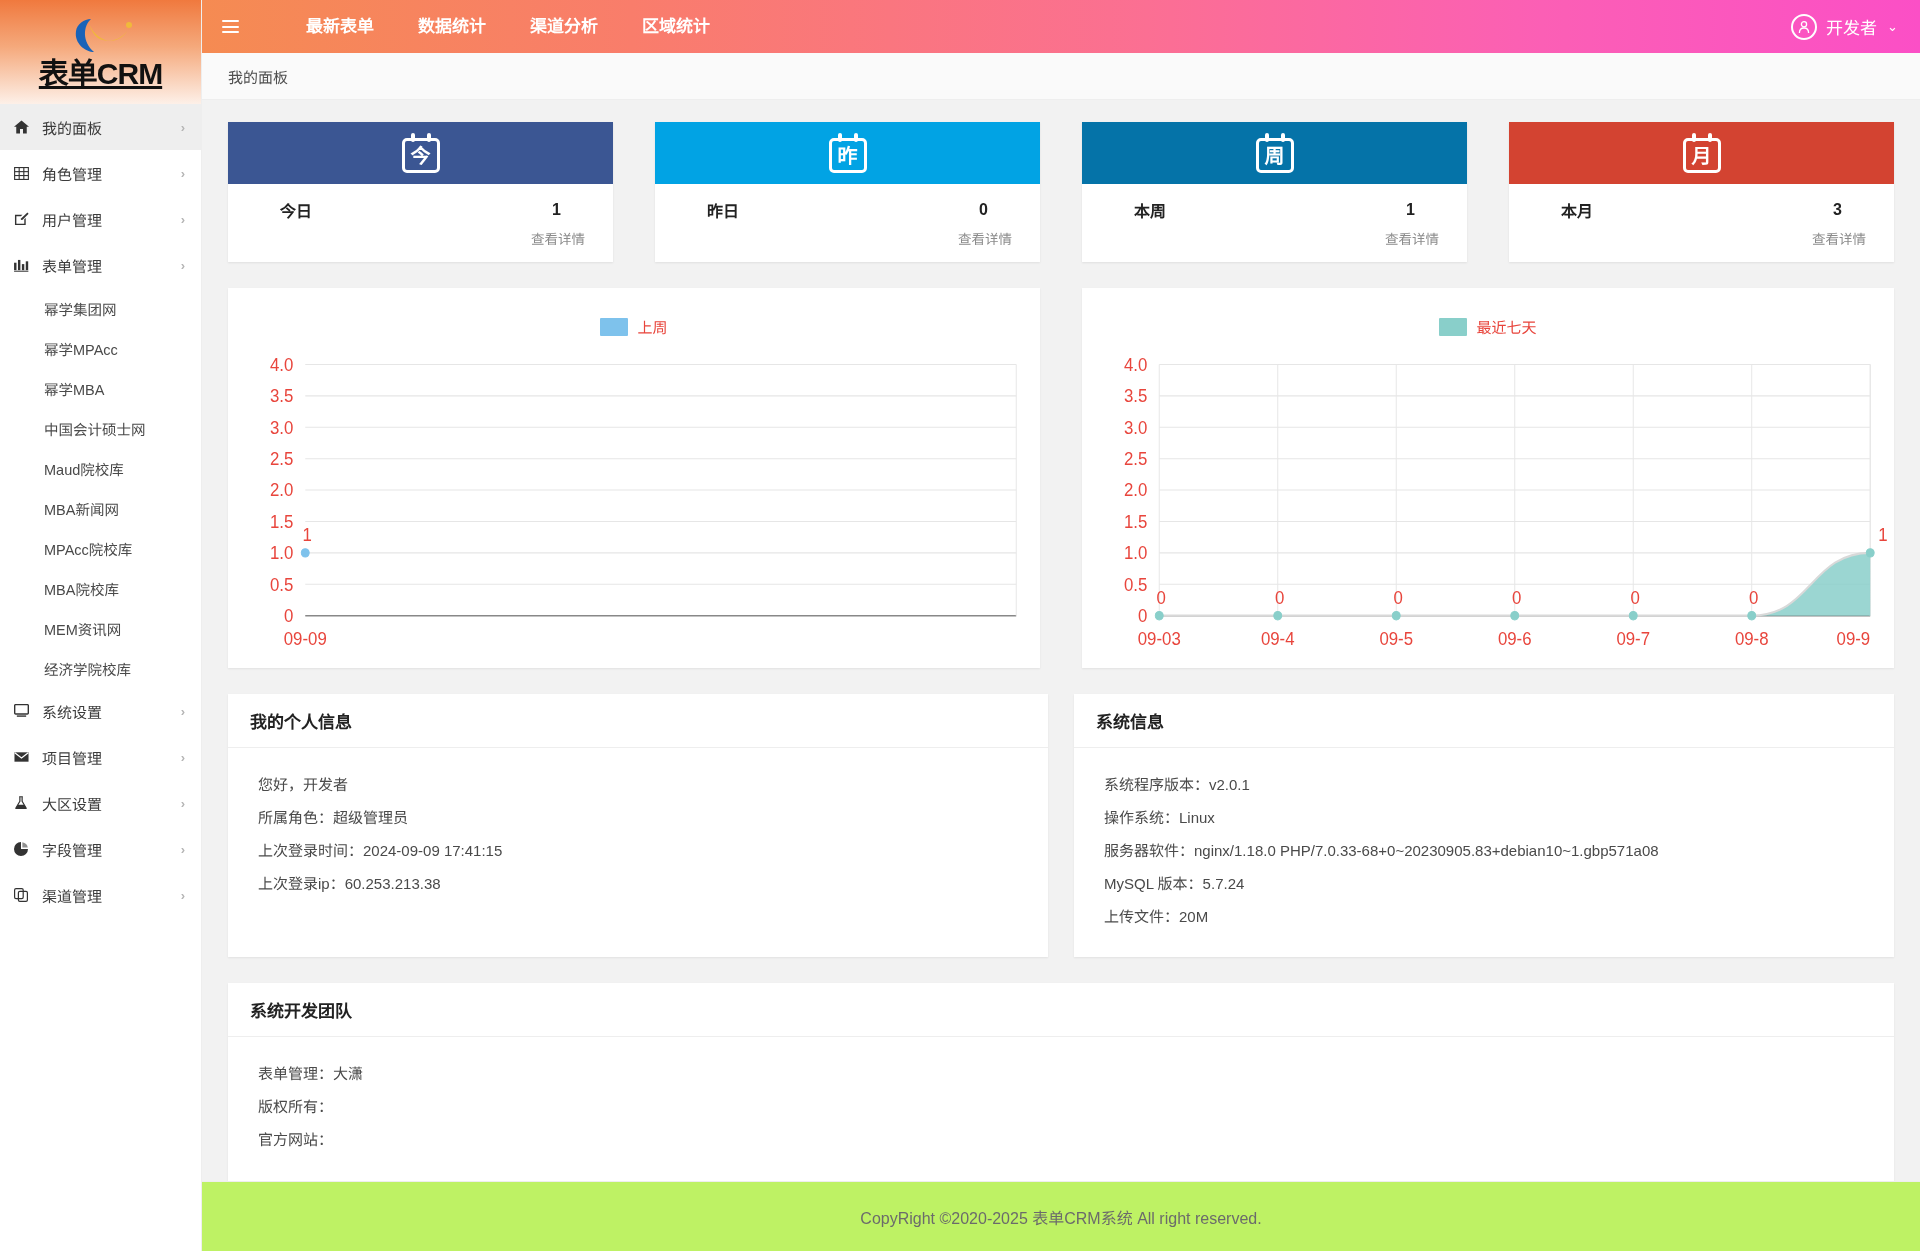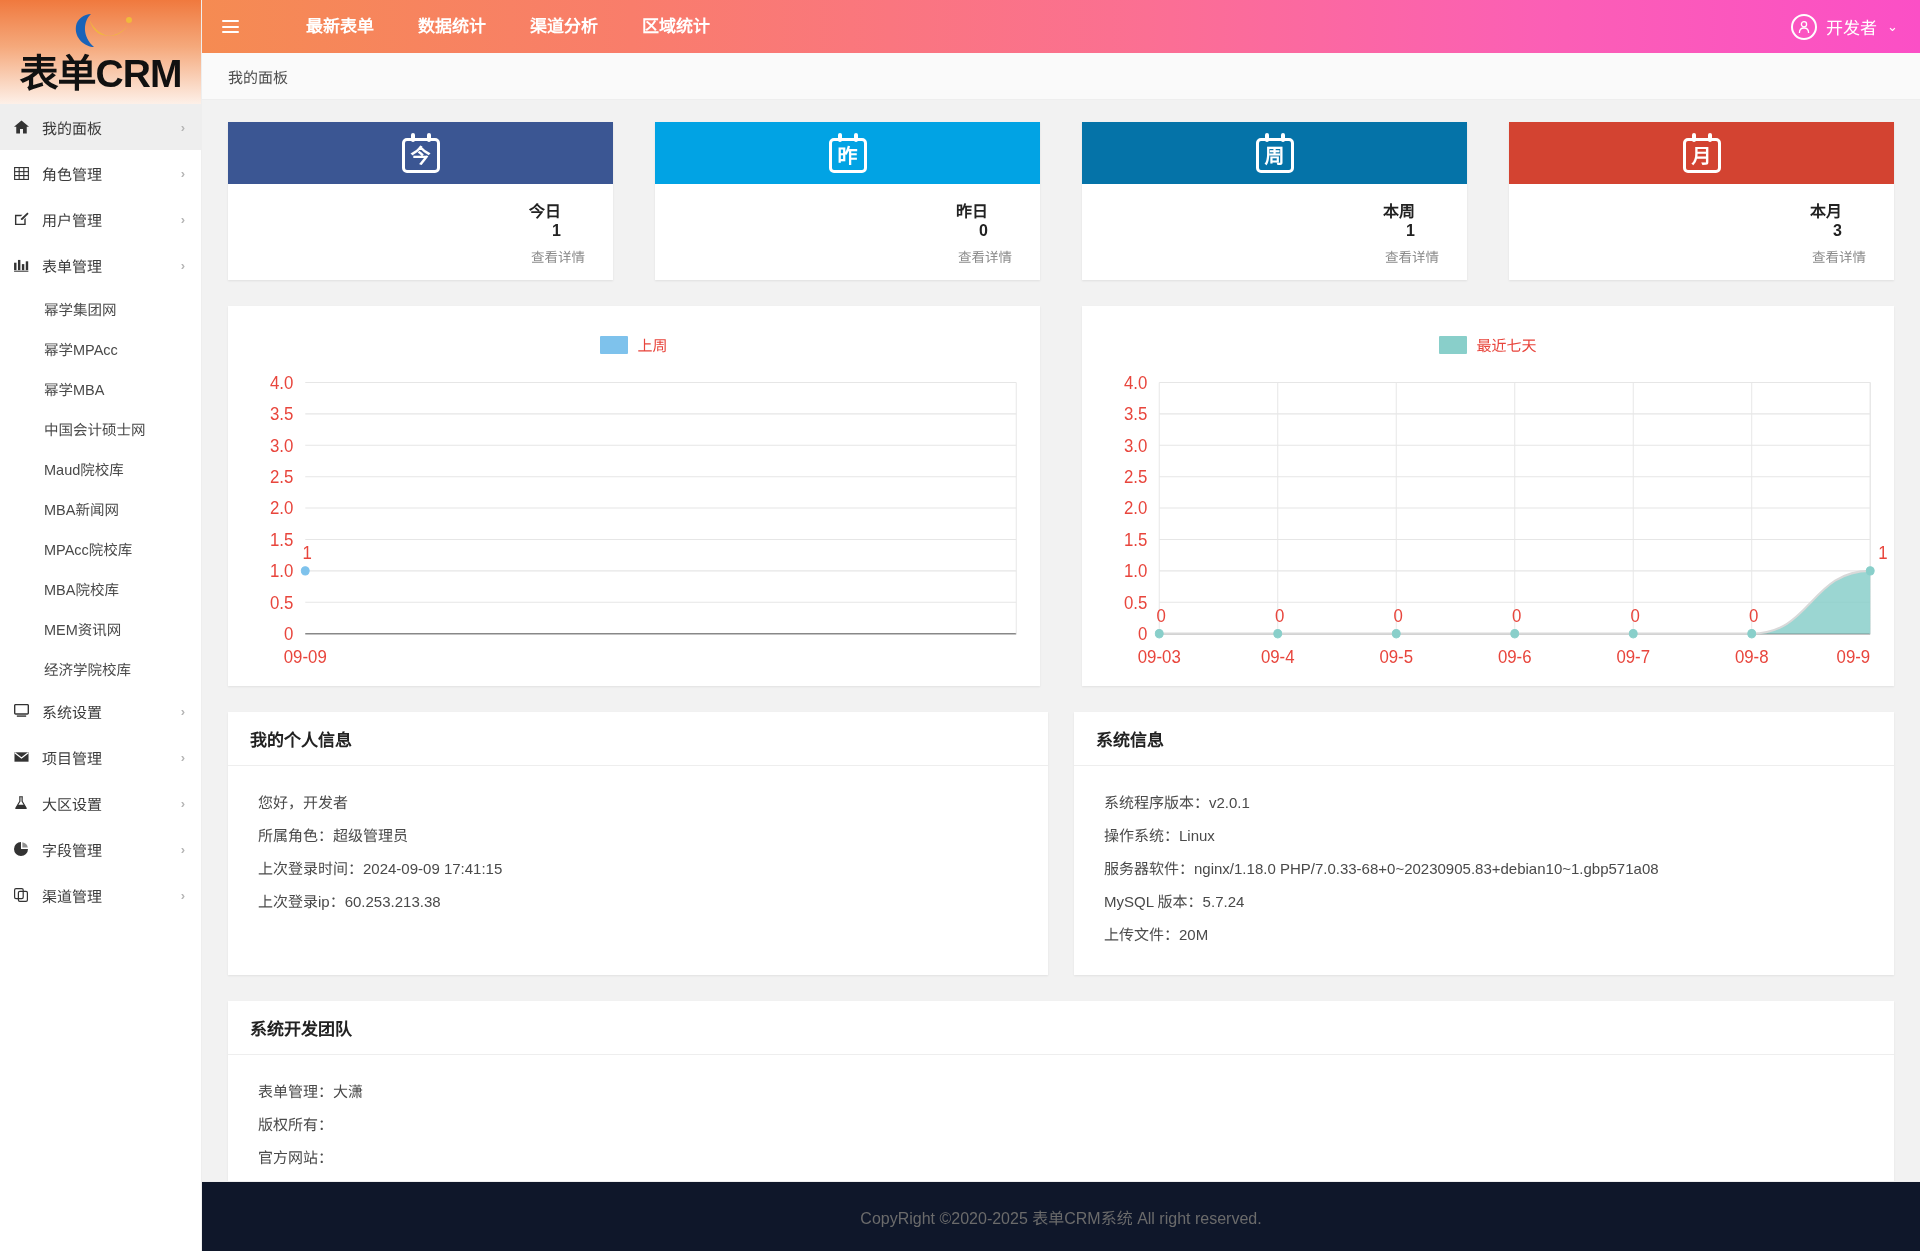--- a/index.html
+++ b/index.html
@@ -27,22 +27,22 @@
   }
   .logo-box {
     height: 104px;
     background: linear-gradient(180deg, #f0793e 0%, #f5a97c 45%, #fdf0e8 100%);
     display: flex; flex-direction: column;
     align-items: center; justify-content: center;
     position: relative;
   }
   .logo-mark { width: 74px; height: 42px; position: relative; margin-bottom: 1px; }
   .logo-text {
-    font-size: 39px; font-weight: 700; letter-spacing: -1px;
-    color: #111; line-height: 1; font-family: "Liberation Sans", sans-serif;
+    font-size: 30px; font-weight: 700; letter-spacing: -1px;
+    color: #111; line-height: 1; font-family: "Liberation Sans", sans-serif; text-decoration: underline;
   }
   .nav { padding-top: 0; }
   .nav-item {
     display: flex; align-items: center;
     height: 46px; padding: 0 16px 0 14px;
     font-size: 15px; color: #3c3c3c;
     cursor: pointer; position: relative;
     white-space: nowrap;
   }
   .nav-item.active { background: #eeeeee; }
@@ -141,23 +141,22 @@
     width: 38px; height: 35px;
     border: 3px solid #fff; border-radius: 5px;
     display: flex; align-items: center; justify-content: center;
   }
   .cal-ico .body span {
     color: #fff; font-size: 20px; font-weight: 700; line-height: 1;
     margin-top: 1px;
   }
   .stat-body { padding: 14px 28px 0 28px; }
   .stat-line {
-    display: flex; justify-content: space-between; align-items: flex-end;
+    display: flex; justify-content: space-between; align-items: center;
     padding: 0 24px;
-    flex-direction: column;
   }
   .stat-label { font-size: 16px; font-weight: 700; color: #222; }
   .stat-value { font-size: 16px; font-weight: 700; color: #222; }
   .stat-more {
     text-align: right; font-size: 13.5px; color: #8b8b8b;
     padding: 6px 0 14px 0; cursor: pointer;
   }
 
   
   .row2 { display: flex; gap: 42px; margin-top: 26px; }
@@ -185,21 +184,21 @@
   .info-line {
     font-size: 15px; color: #4a4a4a; line-height: 1; padding: 9px 0 9px 8px;
   }
   .row4 { display: flex; gap: 42px; margin-top: 26px; }
   .panel-half { width: calc(50% - 21px); }
 
   
   .footer {
     position: absolute; left: 202px; bottom: 0;
     width: 1718px; height: 70px;
-    background: #0f172a; border-top: 1px solid #eee;
+    background: #bef264; border-top: 1px solid #eee;
     display: flex; align-items: center; justify-content: center;
     font-size: 16px; color: #6b6b6b;
   }
 </style>
 </head>
 <body>
 
 <div class="app">
 
   <aside class="sidebar">

